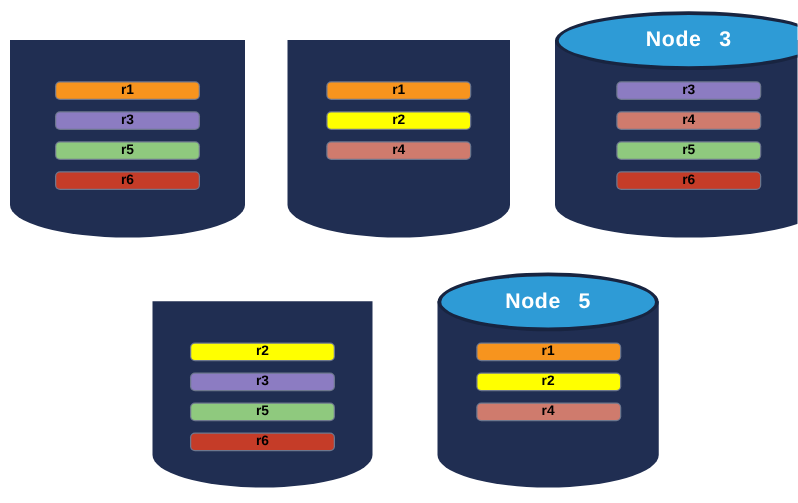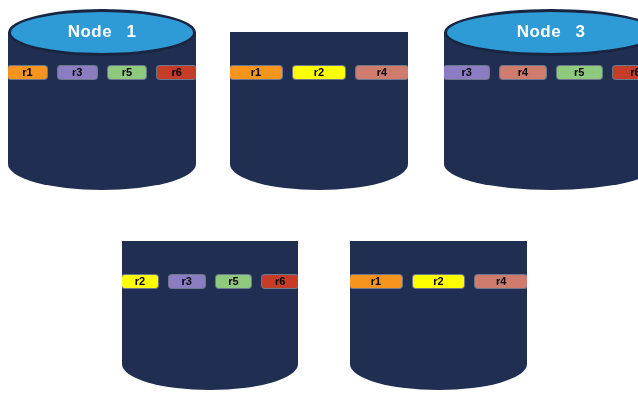--- a/index.html
+++ b/index.html
@@ -30,21 +30,21 @@
   .cyl-title {
     color: var(--c-title, #ffffff);
     font-weight: bold;
     font-size: 17px;
     letter-spacing: 0.5px;
     word-spacing: 9px;
     transform: translateY(-1px);
   }
   .bars {
     position: absolute; left: 0; right: 0; top: 57px;
-    display: flex; flex-direction: row; align-items: center; gap: 11px;
+    display: flex; flex-direction: column; align-items: center; gap: 11px;
     z-index: 1;
   }
   .bar {
     width: 114px; height: 13px;
     border-radius: 3px;
     box-sizing: border-box;
     display: flex; align-items: center; justify-content: center;
     font-size: 11px; font-weight: bold; line-height: 13px;
     color: var(--c-bar-text, #000000);
     box-shadow: 0 0 0 1px rgba(255,255,255,0.35);
@@ -56,23 +56,20 @@
   .pos-2 { left: 444px; top: 9px;   width: 214px; height: 181px; text-align: right; }
   .pos-3 { left: 122px; top: 218px; width: 176px; height: 172px; }
   .pos-4 { left: 350px; top: 218px; width: 177px; height: 172px; }
 </style>
 </head>
 <body style="--c-body: #202E52; --c-top: #2E9BD6; --c-top-border: #182440; --c-title: #FFFFFF; --c-bar-text: #000000; background: rgb(255, 255, 255);">
 
 <div class="canvas">
     <div class="cylinder pos-0">
       <div class="cyl-body"></div>
-      <div class="cyl-top">
-        <span class="cyl-title">Node 1</span>
-      </div>
       <div class="bars">
         <div class="bar" style="background: rgb(247, 148, 30);">r1</div>
         <div class="bar" style="background: rgb(140, 124, 194);">r3</div>
         <div class="bar" style="background: rgb(143, 201, 126);">r5</div>
         <div class="bar" style="background: rgb(197, 60, 40);">r6</div>
       </div>
     </div>
     <div class="cylinder pos-1">
       <div class="cyl-body"></div>
       <div class="bars">
@@ -97,19 +94,22 @@
       <div class="cyl-body"></div>
       <div class="bars">
         <div class="bar" style="background: rgb(255, 255, 0);">r2</div>
         <div class="bar" style="background: rgb(140, 124, 194);">r3</div>
         <div class="bar" style="background: rgb(143, 201, 126);">r5</div>
         <div class="bar" style="background: rgb(197, 60, 40);">r6</div>
       </div>
     </div>
     <div class="cylinder pos-4">
       <div class="cyl-body"></div>
+      <div class="cyl-top">
+        <span class="cyl-title">Node 5</span>
+      </div>
       <div class="bars">
         <div class="bar" style="background: rgb(247, 148, 30);">r1</div>
         <div class="bar" style="background: rgb(255, 255, 0);">r2</div>
         <div class="bar" style="background: rgb(207, 123, 109);">r4</div>
       </div>
     </div>
   </div>
 
 </body></html>

